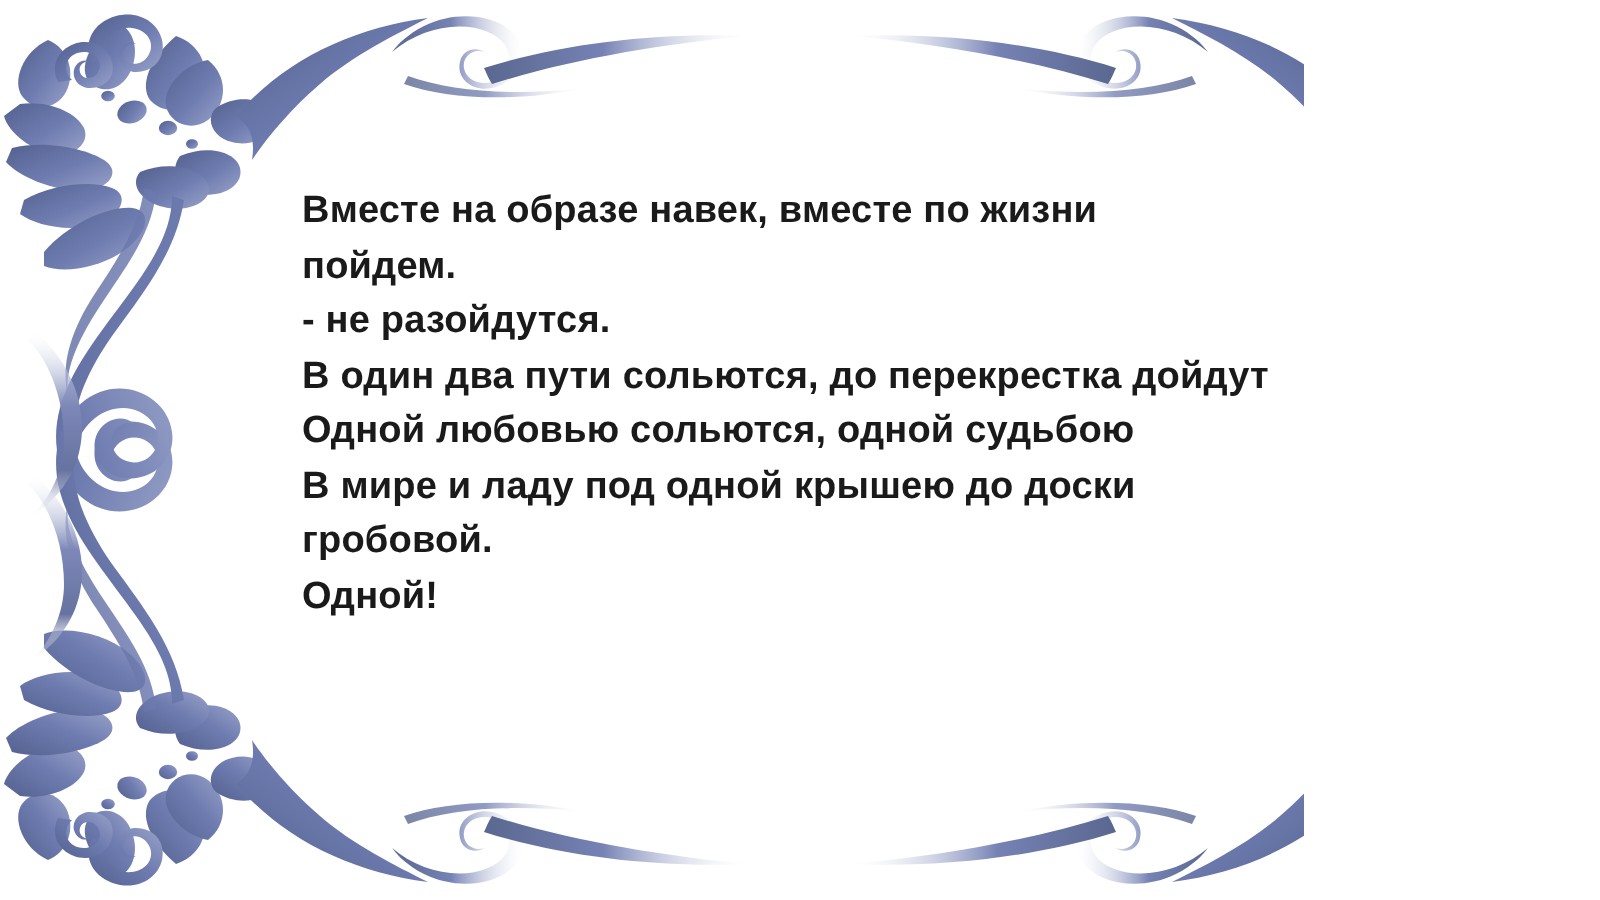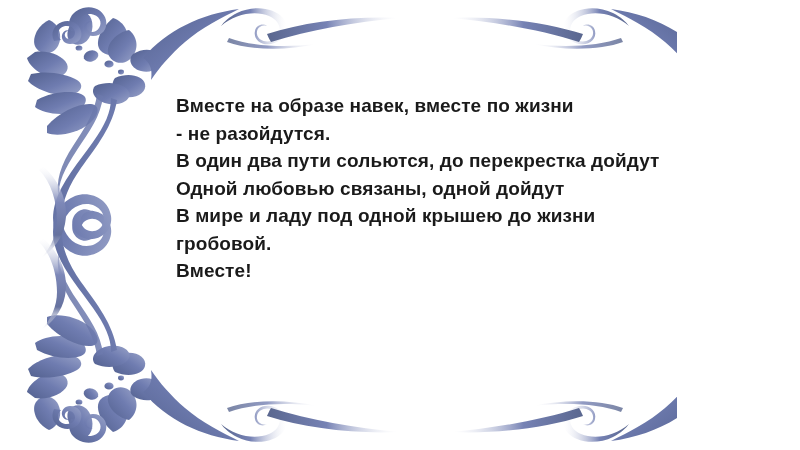--- a/index.html
+++ b/index.html
@@ -11,21 +11,20 @@
     background: #ffffff;
     font-family: "Liberation Sans", sans-serif;
   }
 
   #card {
     position: relative;
     width: 652px;
     height: 450px;
     background: #ffffff;
     overflow: hidden;
-    margin-left: 25px;
   }
 
   
   #frame {
     position: absolute;
     left: 0;
     top: 0;
     width: 800px;
     height: 450px;
     pointer-events: none;
@@ -163,21 +162,22 @@
         <use href="#edgeArc" xlink:href="#edgeArc"></use>
       </g>
       <g transform="translate(786,238) scale(-1,1)">
         <use href="#edgeArc" xlink:href="#edgeArc"></use>
       </g>
     </svg>
   </div>
 
   <div id="text-block">
     <div class="verse-line">Вместе на образе навек, вместе по жизни</div>
+    <div class="verse-line">пойдем.</div>
     <div class="verse-line">- не разойдутся.</div>
     <div class="verse-line">В один два пути сольются, до перекрестка дойдут</div>
-    <div class="verse-line">Одной любовью связаны, одной дойдут</div>
-    <div class="verse-line">В мире и ладу под одной крышею до жизни</div>
+    <div class="verse-line">Одной любовью сольются, одной судьбою</div>
+    <div class="verse-line">В мире и ладу под одной крышею до доски</div>
     <div class="verse-line">гробовой.</div>
-    <div class="verse-line">Вместе!</div>
+    <div class="verse-line">Одной!</div>
   </div>
 
 </div>
 
 </body></html>

